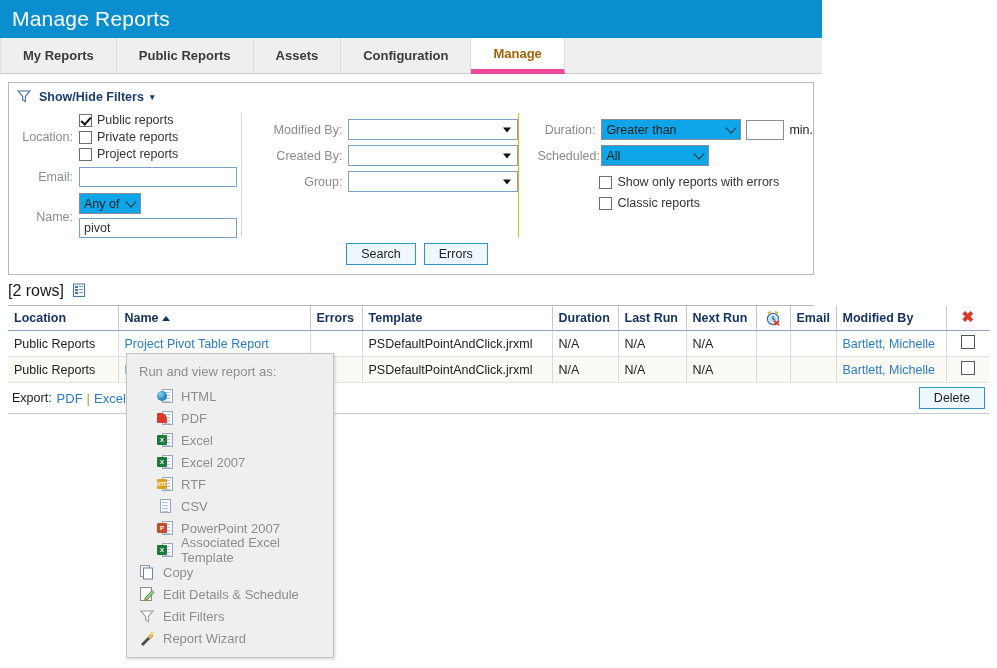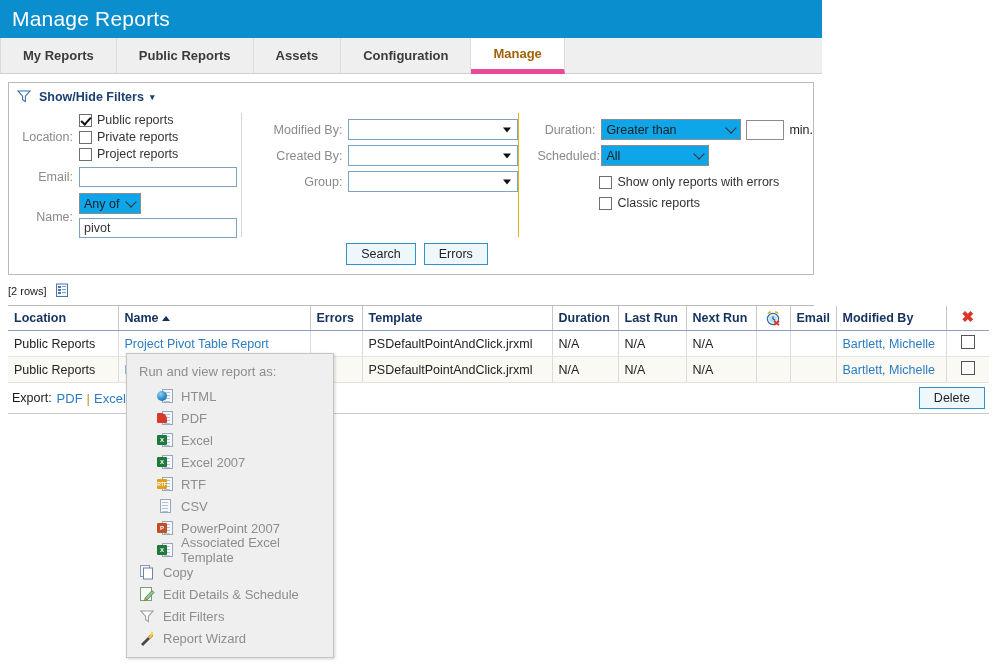--- a/index.html
+++ b/index.html
@@ -183,21 +183,21 @@
     font-family: "Liberation Sans", sans-serif;
     padding: 3px 14px;
     cursor: pointer;
     line-height: 14px;
   }
 
   
   .rowsbar {
     margin: 6px 8px 0 8px;
     display: flex; align-items: center; gap: 8px;
-    font-size: 11px;
+    font-size: 16px;
     color: #1a1a1a;
     height: 20px;
   }
 
   
   .tbl-wrap { margin: 4px 8px 0 8px; border-top: 1px solid #b9b9b9; }
   table.grid { border-collapse: collapse; width: 981px; table-layout: fixed; }
   table.grid th {
     font-size: 12.5px;
     font-weight: bold;

